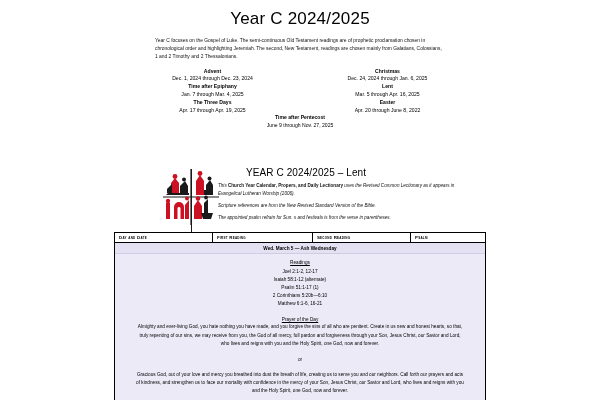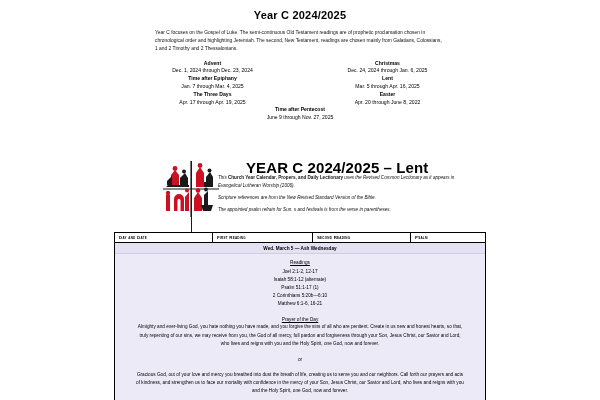--- a/index.html
+++ b/index.html
@@ -15,22 +15,22 @@
     color: #000000;
     -webkit-font-smoothing: antialiased;
   }
 
   
   .top-block {
     padding: 6px 0 0 0;
   }
   .main-title {
     text-align: center;
-    font-size: 11px;
-    font-weight: bold;
+    font-size: 17px;
+    font-weight: normal;
     letter-spacing: 0.2px;
     margin: 3px 0 8px 0;
   }
   .intro {
     width: 290px;
     margin: 0 auto;
     font-size: 4.9px;
     line-height: 1.62;
     text-align: left;
     color: #111;
@@ -82,22 +82,22 @@
     left: 191px;
     top: 5px;
     width: 1px;
     height: 78px;
     background: #1a1a1a;
   }
   .lent-title {
     position: absolute;
     left: 246px;
     top: 3px;
-    font-size: 15px;
-    font-weight: bold;
+    font-size: 10px;
+    font-weight: normal;
     letter-spacing: 0.1px;
   }
   .lent-body {
     position: absolute;
     left: 218px;
     top: 18px;
     width: 248px;
     font-size: 4.6px;
     line-height: 1.68;
     font-style: italic;

